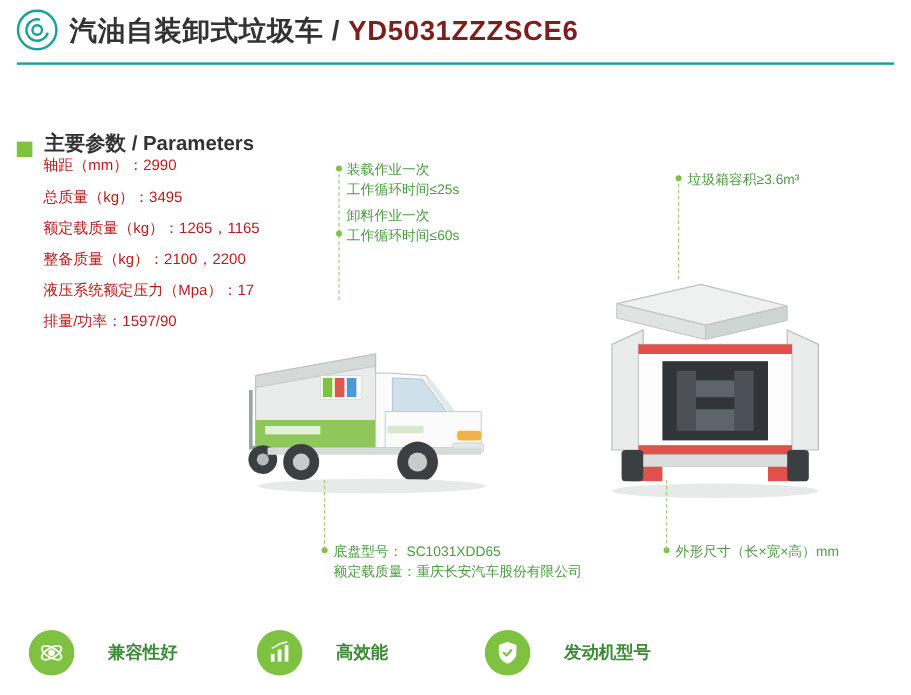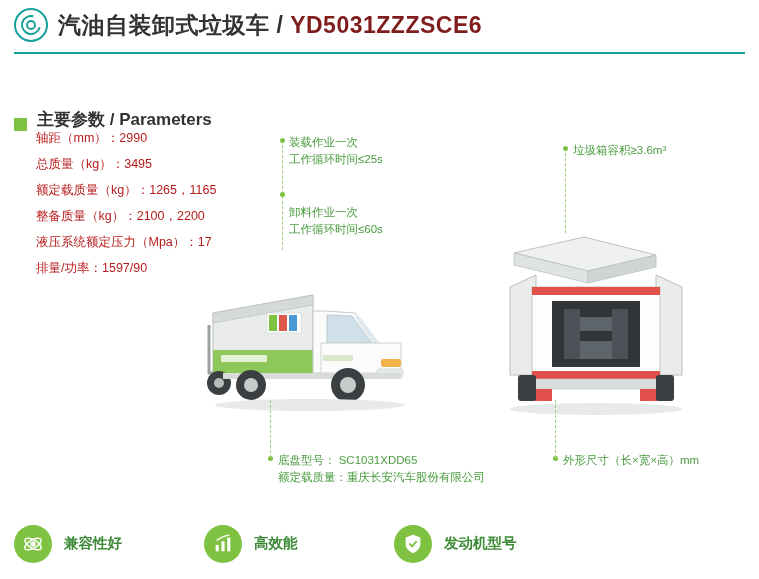--- a/index.html
+++ b/index.html
@@ -168,22 +168,23 @@
     top: 508px;
     width: 759px;
     height: 71px;
     display: flex;
     align-items: center;
   }
   .feature {
     display: flex;
     align-items: center;
     width: 190px;
-    padding-left: 14px;
+    padding-left: 24px;
     box-sizing: border-box;
+    gap: 16px;
   }
   .feature-icon {
     width: 38px;
     height: 38px;
     border-radius: 50%;
     background: #7fc241;
     display: flex;
     align-items: center;
     justify-content: center;
     margin-right: 12px;
@@ -293,21 +294,21 @@
     <ellipse cx="100" cy="184" rx="86" ry="6" fill="#e7eae9"></ellipse>
   </svg>
 
   <div class="callout" style="left:289px; top:134px;">
     <div>装载作业一次</div>
     <div>工作循环时间≤25s</div>
   </div>
   <div class="callout-dot" style="left:280px; top:138px;"></div>
   <div class="leader" style="left:282px; top:145px; height:105px;"></div>
 
-  <div class="callout" style="left:289px; top:204px;">
+  <div class="callout" style="left:289px; top:172px;">
     <div>卸料作业一次</div>
     <div>工作循环时间≤60s</div>
   </div>
   <div class="callout-dot" style="left:280px; top:192px;"></div>
 
   <div class="callout" style="left:573px; top:142px;">
     <div>垃圾箱容积≥3.6m³</div>
   </div>
   <div class="callout-dot" style="left:563px; top:146px;"></div>
   <div class="leader" style="left:565px; top:153px; height:80px;"></div>

